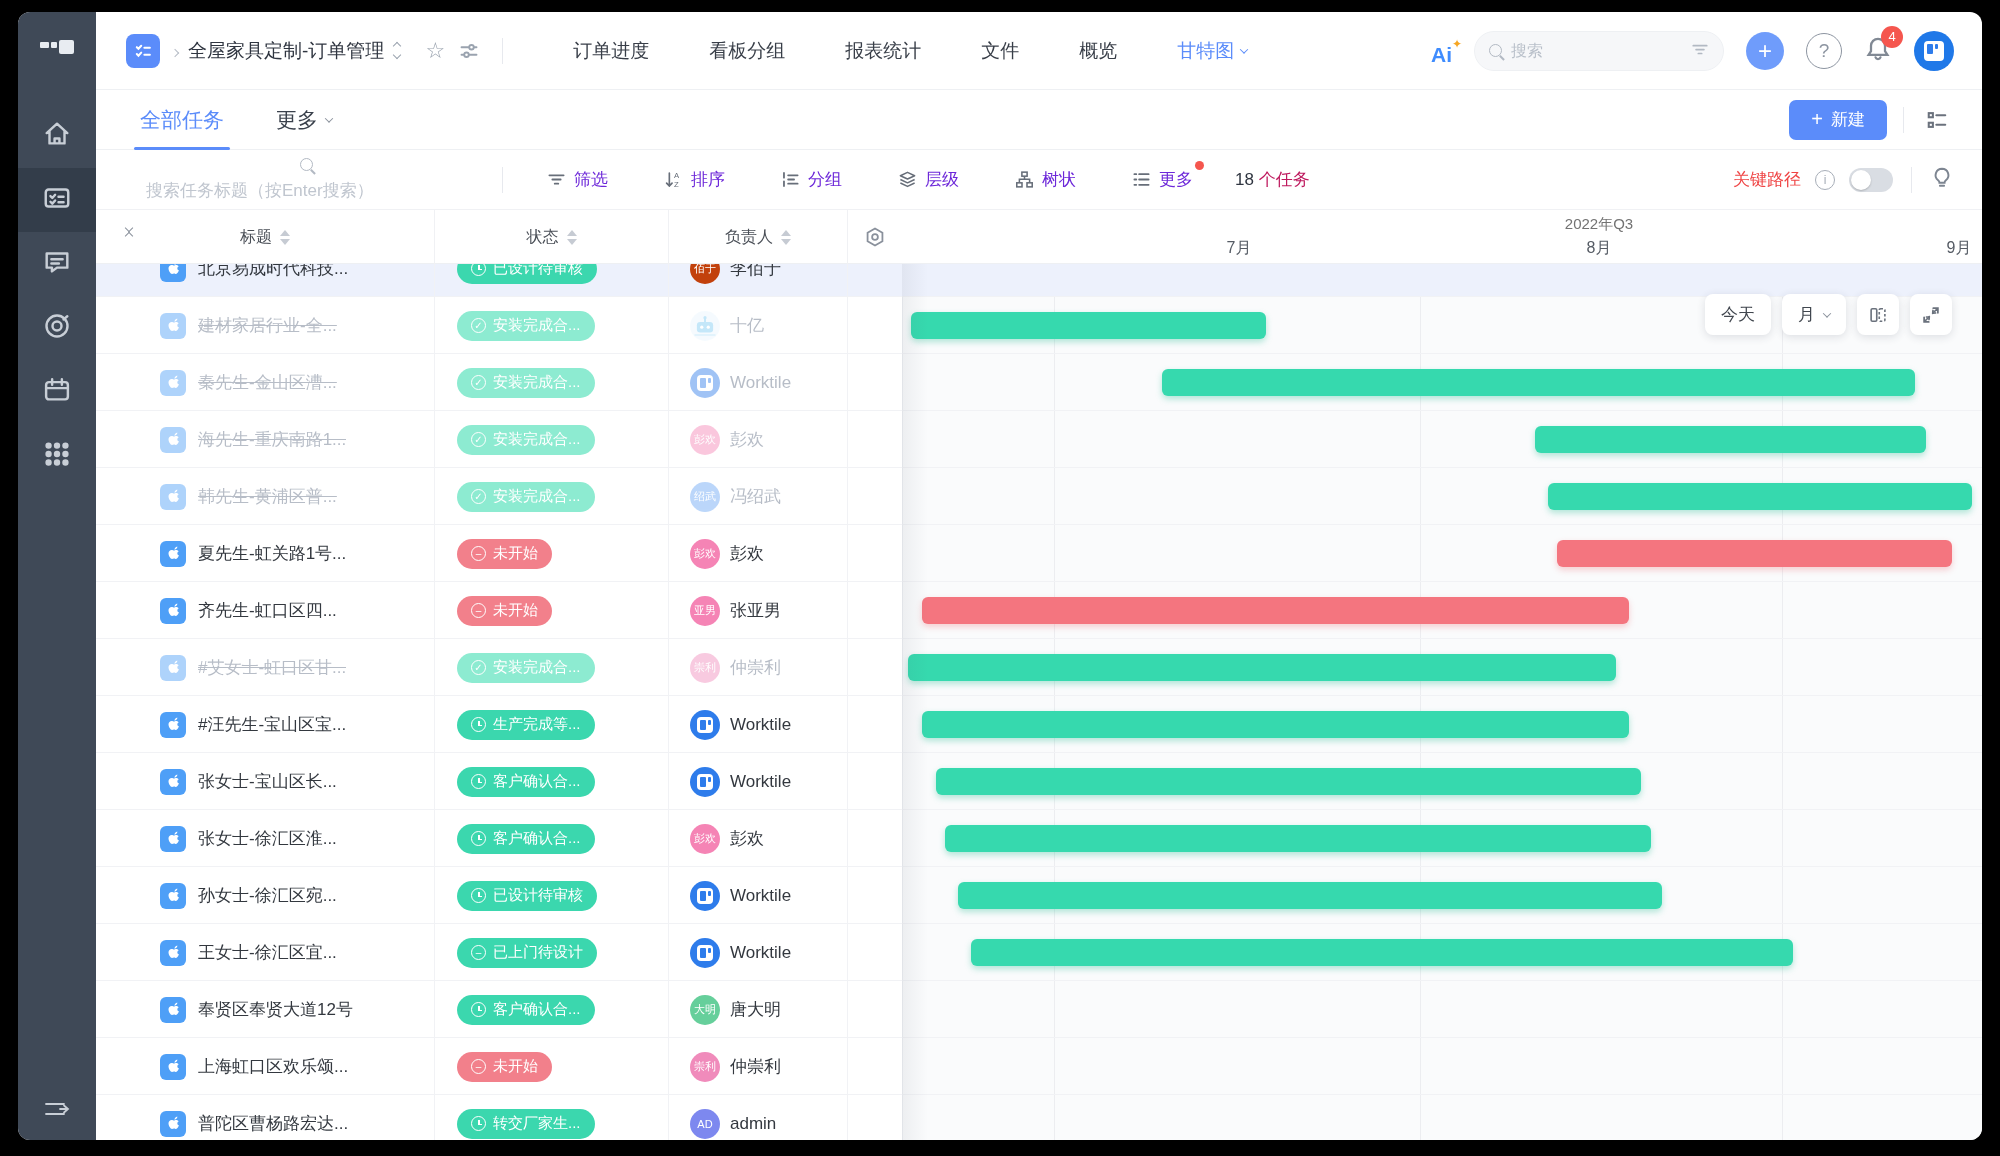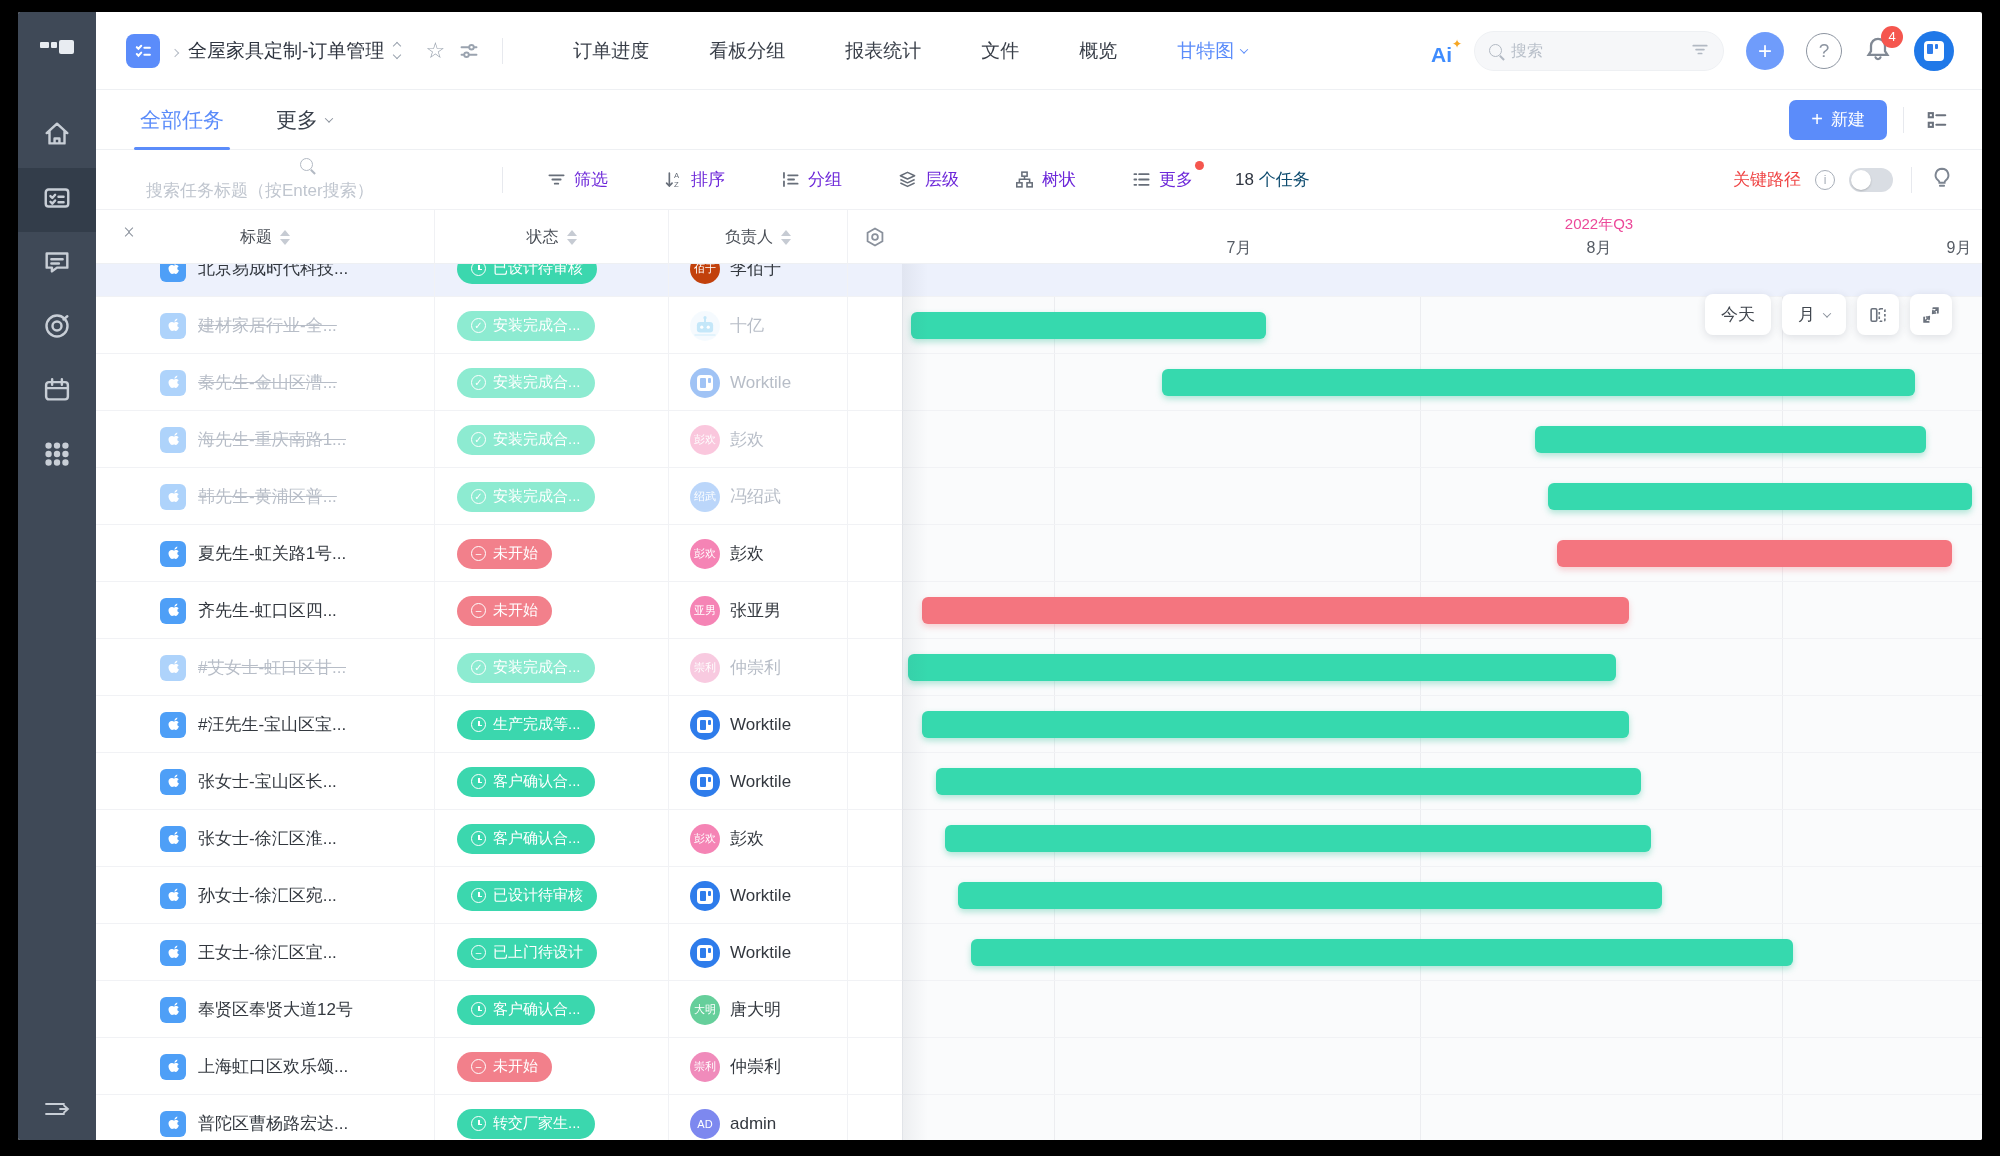--- a/index.html
+++ b/index.html
@@ -1,18 +1,18 @@
 <!DOCTYPE html>
 <html><head>
 <meta charset="utf-8">
 <style>
   * { margin:0; padding:0; box-sizing:border-box; }
   html,body { width:2000px; height:1156px; background:#000; font-family:"Liberation Sans","DejaVu Sans",sans-serif; }
   .stage { position:relative; width:2000px; height:1156px; background:#000; overflow:hidden; }
-  .window { position:absolute; left:18px; top:12px; width:1964px; height:1128px; background:#fff; border-radius:2px; overflow:hidden; display:flex; }
+  .window { position:absolute; left:18px; top:12px; width:1964px; height:1128px; background:#fff; border-radius:12px; overflow:hidden; display:flex; }
 
   
   .sidebar { width:78px; background:#3f4957; display:flex; flex-direction:column; align-items:center; flex-shrink:0; position:relative; }
   .sb-logo { margin:26px 0 40px; }
   .sb-item { width:78px; height:64px; display:flex; align-items:center; justify-content:center; cursor:pointer; }
   .sb-item.active { background:#333d4a; }
   .sb-item svg { stroke:#c8ced6; }
   .sb-collapse { position:absolute; bottom:22px; left:0; width:78px; display:flex; justify-content:center; cursor:pointer; }
 
   
@@ -56,39 +56,39 @@
 
   
   .toolrow { height:60px; border-bottom:1px solid #f0f1f4; display:flex; align-items:center; padding:0 28px 0 30px; flex-shrink:0; }
   .t-search { display:flex; align-items:center; gap:10px; width:360px;flex-direction:column; }
   .t-search input { border:none; outline:none; font-size:17px; color:#333; width:320px; font-family:inherit; }
   .t-search input::placeholder { color:#c0c6cf; }
   .t-btn { display:flex; align-items:center; gap:8px; font-size:17px; color:#6d28d9; margin:0 28px; cursor:pointer; position:relative; white-space:nowrap; }
   .t-btn svg { stroke:#676e79; }
   .red-dot { position:absolute; top:-7px; right:-11px; width:9px; height:9px; border-radius:50%; background:#f5564e; }
   .t-count { font-size:17px; color:#2f3540; margin-left:14px; white-space:nowrap; }
-  .t-count span { color:#0c4a6e; }
+  .t-count span { color:#be185d; }
   .tr-right { margin-left:auto; display:flex; align-items:center; gap:14px; }
   .cp-label { font-size:17px; color:#ef4444; white-space:nowrap; }
   .info-ic { width:20px; height:20px; border-radius:50%; border:1.4px solid #a7aeb8; color:#a7aeb8; font-size:12px; display:flex; align-items:center; justify-content:center; }
   .toggle { width:44px; height:24px; border-radius:12px; background:#d9dde3; position:relative; cursor:pointer; }
   .toggle::after { content:""; position:absolute; left:2px; top:2px; width:20px; height:20px; border-radius:50%; background:#fff; box-shadow:0 1px 2px rgba(0,0,0,.2); }
 
   
   .content { position:relative; flex:1; overflow:hidden; }
   .gantt-bg { position:absolute; left:806px; top:54px; width:1080px; bottom:0; background:#fafbfc; border-left:1px solid #eef0f3; }
   .gridline { position:absolute; top:0; bottom:0; width:1px; background:#ecedf0; }
   .thead { position:absolute; left:0; top:0; right:0; height:54px; background:#fff; border-bottom:1px solid #eef0f3; z-index:3; }
   .th-cell { position:absolute; top:0; height:54px; display:flex; align-items:center; justify-content:center; gap:8px; font-size:16px; color:#4a4f57; border-right:1px solid #f0f1f4; }
   .collapse-ic { position:absolute; left:30px; top:15px; display:flex; flex-direction:column; gap:2px; cursor:pointer; color:#8a919c; z-index:2; }
   .sorts { display:flex; flex-direction:column; gap:3px; }
   .tri-up { width:0; height:0; border-left:5px solid transparent; border-right:5px solid transparent; border-bottom:6px solid #c6cbd3; }
   .tri-dn { width:0; height:0; border-left:5px solid transparent; border-right:5px solid transparent; border-top:6px solid #c6cbd3; }
   .timeline-head { position:absolute; left:806px; top:0; width:1080px; height:54px; }
-  .q-label { position:absolute; top:5px; transform:translateX(-50%); font-size:15px; color:#ec4899; white-space:nowrap; }
+  .q-label { position:absolute; top:5px; transform:translateX(-50%); font-size:15px; color:#737373; white-space:nowrap; }
   .m-label { position:absolute; top:28px; transform:translateX(-50%); font-size:16px; color:#555b64; white-space:nowrap; }
   .tbl-shadow { position:absolute; left:806px; top:0; width:26px; bottom:0; background:linear-gradient(to right, rgba(60,70,90,.07), rgba(60,70,90,0)); z-index:2; pointer-events:none; }
 
   .rows { position:absolute; left:0; top:54px; right:0; bottom:0; z-index:1; }
   .row { position:relative; width:100%; height:57px; border-bottom:1px solid #f1f2f5; overflow:hidden; cursor:pointer; }
   .row.first { height:33px; }
   .row.hl { background:#edf1fc; }
   .row-inner { position:relative; width:100%; height:57px; }
   .row.first .row-inner { margin-top:-24px; }
   .cell { position:absolute; top:0; height:57px; display:flex; align-items:center; }

